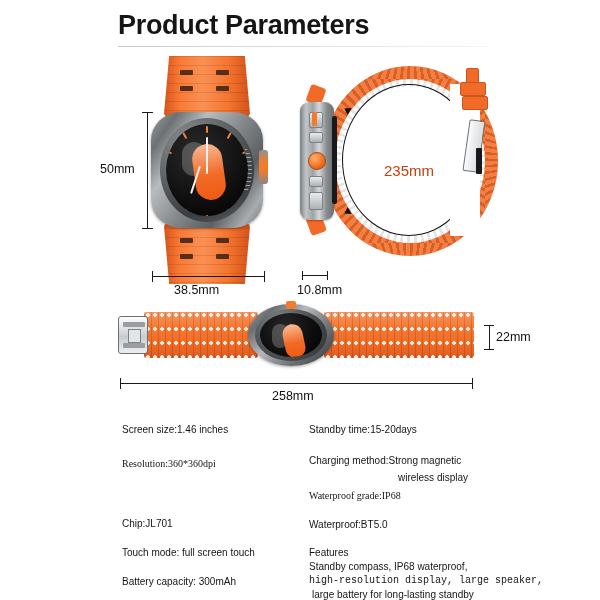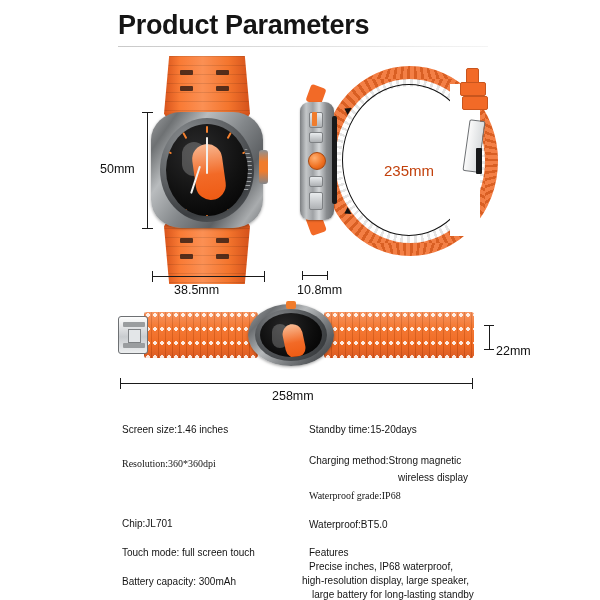--- a/index.html
+++ b/index.html
@@ -248,39 +248,39 @@
           <div class="pill-fl2"></div>
           <div class="pill-fl"></div>
         </div>
       </div>
     </div>
   </div>
 
   <div class="vline" style="left:489px;top:325px;height:24px;"></div>
   <div class="cap-h" style="left:484px;top:325px;width:10px;"></div>
   <div class="cap-h" style="left:484px;top:349px;width:10px;"></div>
-  <div class="dim-label" style="left:496px;top:344px;text-align:right;">22mm</div>
+  <div class="dim-label" style="left:496px;top:330px;text-align:right;">22mm</div>
 
   <div class="hline" style="left:120px;top:383px;width:352px;"></div>
   <div class="cap-v" style="left:120px;top:378px;height:11px;"></div>
   <div class="cap-v" style="left:472px;top:378px;height:11px;"></div>
   <div class="dim-label" style="left:272px;top:389px;">258mm</div>
 
   <div class="specs">
 
     <div class="spec" style="left:122px;top:6px;">Screen size:1.46 inches</div>
     <div class="spec" style="left:122px;top:40px;font-family:Liberation Serif, serif;">Resolution:360*360dpi</div>
     <div class="spec" style="left:122px;top:100px;">Chip:JL701</div>
     <div class="spec" style="left:122px;top:129px;">Touch mode: full screen touch</div>
     <div class="spec" style="left:122px;top:158px;">Battery capacity: 300mAh</div>
 
     <div class="spec" style="left:309px;top:6px;">Standby time:15-20days</div>
     <div class="spec" style="left:309px;top:37px;">Charging method:Strong magnetic</div>
     <div class="spec" style="left:398px;top:54px;">wireless display</div>
     <div class="spec" style="left:309px;top:72px;font-family:Liberation Serif, serif;">Waterproof grade:IP68</div>
     <div class="spec" style="left:309px;top:101px;">Waterproof:BT5.0</div>
     <div class="spec" style="left:309px;top:129px;">Features</div>
-    <div class="spec" style="left:309px;top:143px;">Precise inches, IP68 waterproof,</div>
-    <div class="spec" style="left:302px;top:157px;">high-resolution display, large speaker,</div>
+    <div class="spec" style="left:309px;top:143px;">Standby compass, IP68 waterproof,</div>
+    <div class="spec" style="left:309px;top:157px;font-family:Liberation Mono, monospace;">high-resolution display, large speaker,</div>
     <div class="spec" style="left:312px;top:171px;">large battery for long-lasting standby</div>
   </div>
 
 </div>
 
 </body></html>

